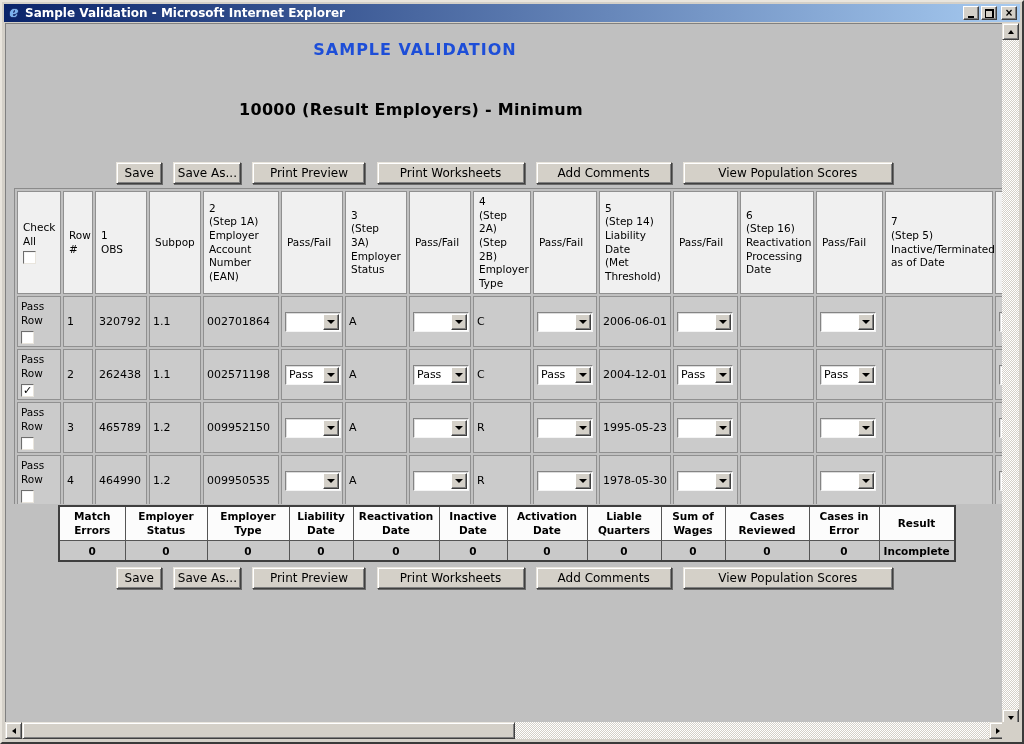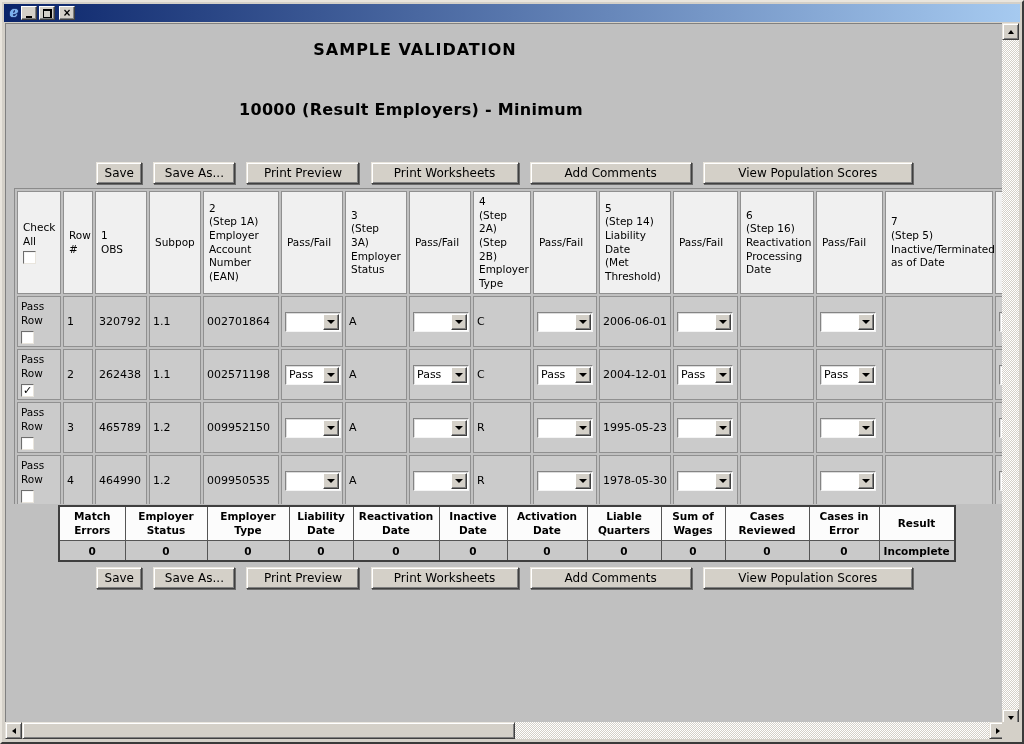--- a/index.html
+++ b/index.html
@@ -25,32 +25,32 @@
                            border:1px solid #000; border-top-width:2px; background:#d4d0c8; }
   .restore-glyph::after  { content:""; position:absolute; left:0; bottom:0; width:6px; height:6px;
                            border:1px solid #000; border-top-width:2px; background:#d4d0c8; }
   .close-glyph { font-size:12px; font-weight:bold; line-height:10px; color:#000; }
   
   .client { position:absolute; top:21px; left:3px; right:3px; bottom:3px; background:#d4d0c8; }
   .doc { position:absolute; left:0; top:0; width:999px; height:703px; background:#c0c0c0;
          border:1px solid; border-color:#808080 #fff #fff #808080; overflow:hidden; }
   
   .heading-block { position:absolute; top:16px; left:0; width:790px; text-align:center; }
-  .h-line { font-size:16px; font-weight:bold; letter-spacing:1px; color:#000000; line-height:19px;margin-left:28px; }
+  .h-line { font-size:16px; font-weight:bold; letter-spacing:1px; color:#1d4ed8; line-height:19px;margin-left:28px; }
   .h-line2 { font-size:16px; font-weight:bold; letter-spacing:0.5px; line-height:19px; }
   .subtitle { position:absolute; top:76px; left:0; width:810px; text-align:center;
               font-size:16px; font-weight:bold; letter-spacing:0.3px; }
   
   .toolbar { position:absolute; left:0; width:100%; text-align:center; white-space:nowrap; }
   .toolbar.top { top:138px; } .toolbar.bottom { top:543px; }
   .btn { display:inline-block; height:22px; margin:0 3px; background:#d4d0c8; color:#000;
          border:1px solid; border-color:#e9e5dd #404040 #404040 #e9e5dd;
          box-shadow:inset 1px 1px 0 #fff, inset -1px -1px 0 #808080, 1px 1px 0 #6b6b6b;
          font-family:"DejaVu Sans", sans-serif; font-size:12px; padding:0; cursor:default; }
-  .btn.w1{width:46px}.btn.w2{width:82px}.btn.w3{width:113px}.btn.w4{width:148px}.btn.w5{width:162px}.btn.w6{width:210px}
+  .btn.w1{width:46px}.btn.w2{width:68px}.btn.w3{width:113px}.btn.w4{width:148px}.btn.w5{width:136px}.btn.w6{width:210px}
   
   .table-wrap { position:absolute; left:8px; top:164px; width:989px; height:316px; overflow:hidden; }
   table.main { width:1052px; table-layout:fixed; border-collapse:separate; border-spacing:2px;
                border:1px solid #8b8b8b; }
   table.main th { background:#f0f0f0; border:1px solid #909090; font-weight:normal;
                   font-size:10.5px; text-align:left; vertical-align:middle; padding:3px 5px;
                   height:96px; color:#000; }
   table.main td { background:#cbcbcb; border:1px solid #909090; font-size:11px; text-align:left;
                   vertical-align:middle; padding:2px 3px; height:51px; color:#000; line-height:1.25; }
   .hc-label, .pr-label { white-space:pre-line; line-height:1.3; }
@@ -97,20 +97,21 @@
             border:1px solid; border-color:#e9e5dd #404040 #404040 #e9e5dd;
             box-shadow:inset 1px 1px 0 #fff, inset -1px -1px 0 #808080; cursor:default; }
   .scroll-corner { position:absolute; right:0; bottom:0; width:17px; height:17px; background:#d4d0c8; }
 </style>
 </head>
 <body>
 
 <div class="window">
   <div class="titlebar">
     <span class="ie-icon">e</span>
+    <span class="title-text">Sample Validation - Microsoft Internet Explorer</span>
     <span class="win-controls">
       <button class="winbtn">
           <span class="min-glyph"></span>
         </button>
       <button class="winbtn">
           <span class="restore-glyph"></span>
         </button>
       <button class="winbtn close">
           <span class="close-glyph">×</span>
         </button>

